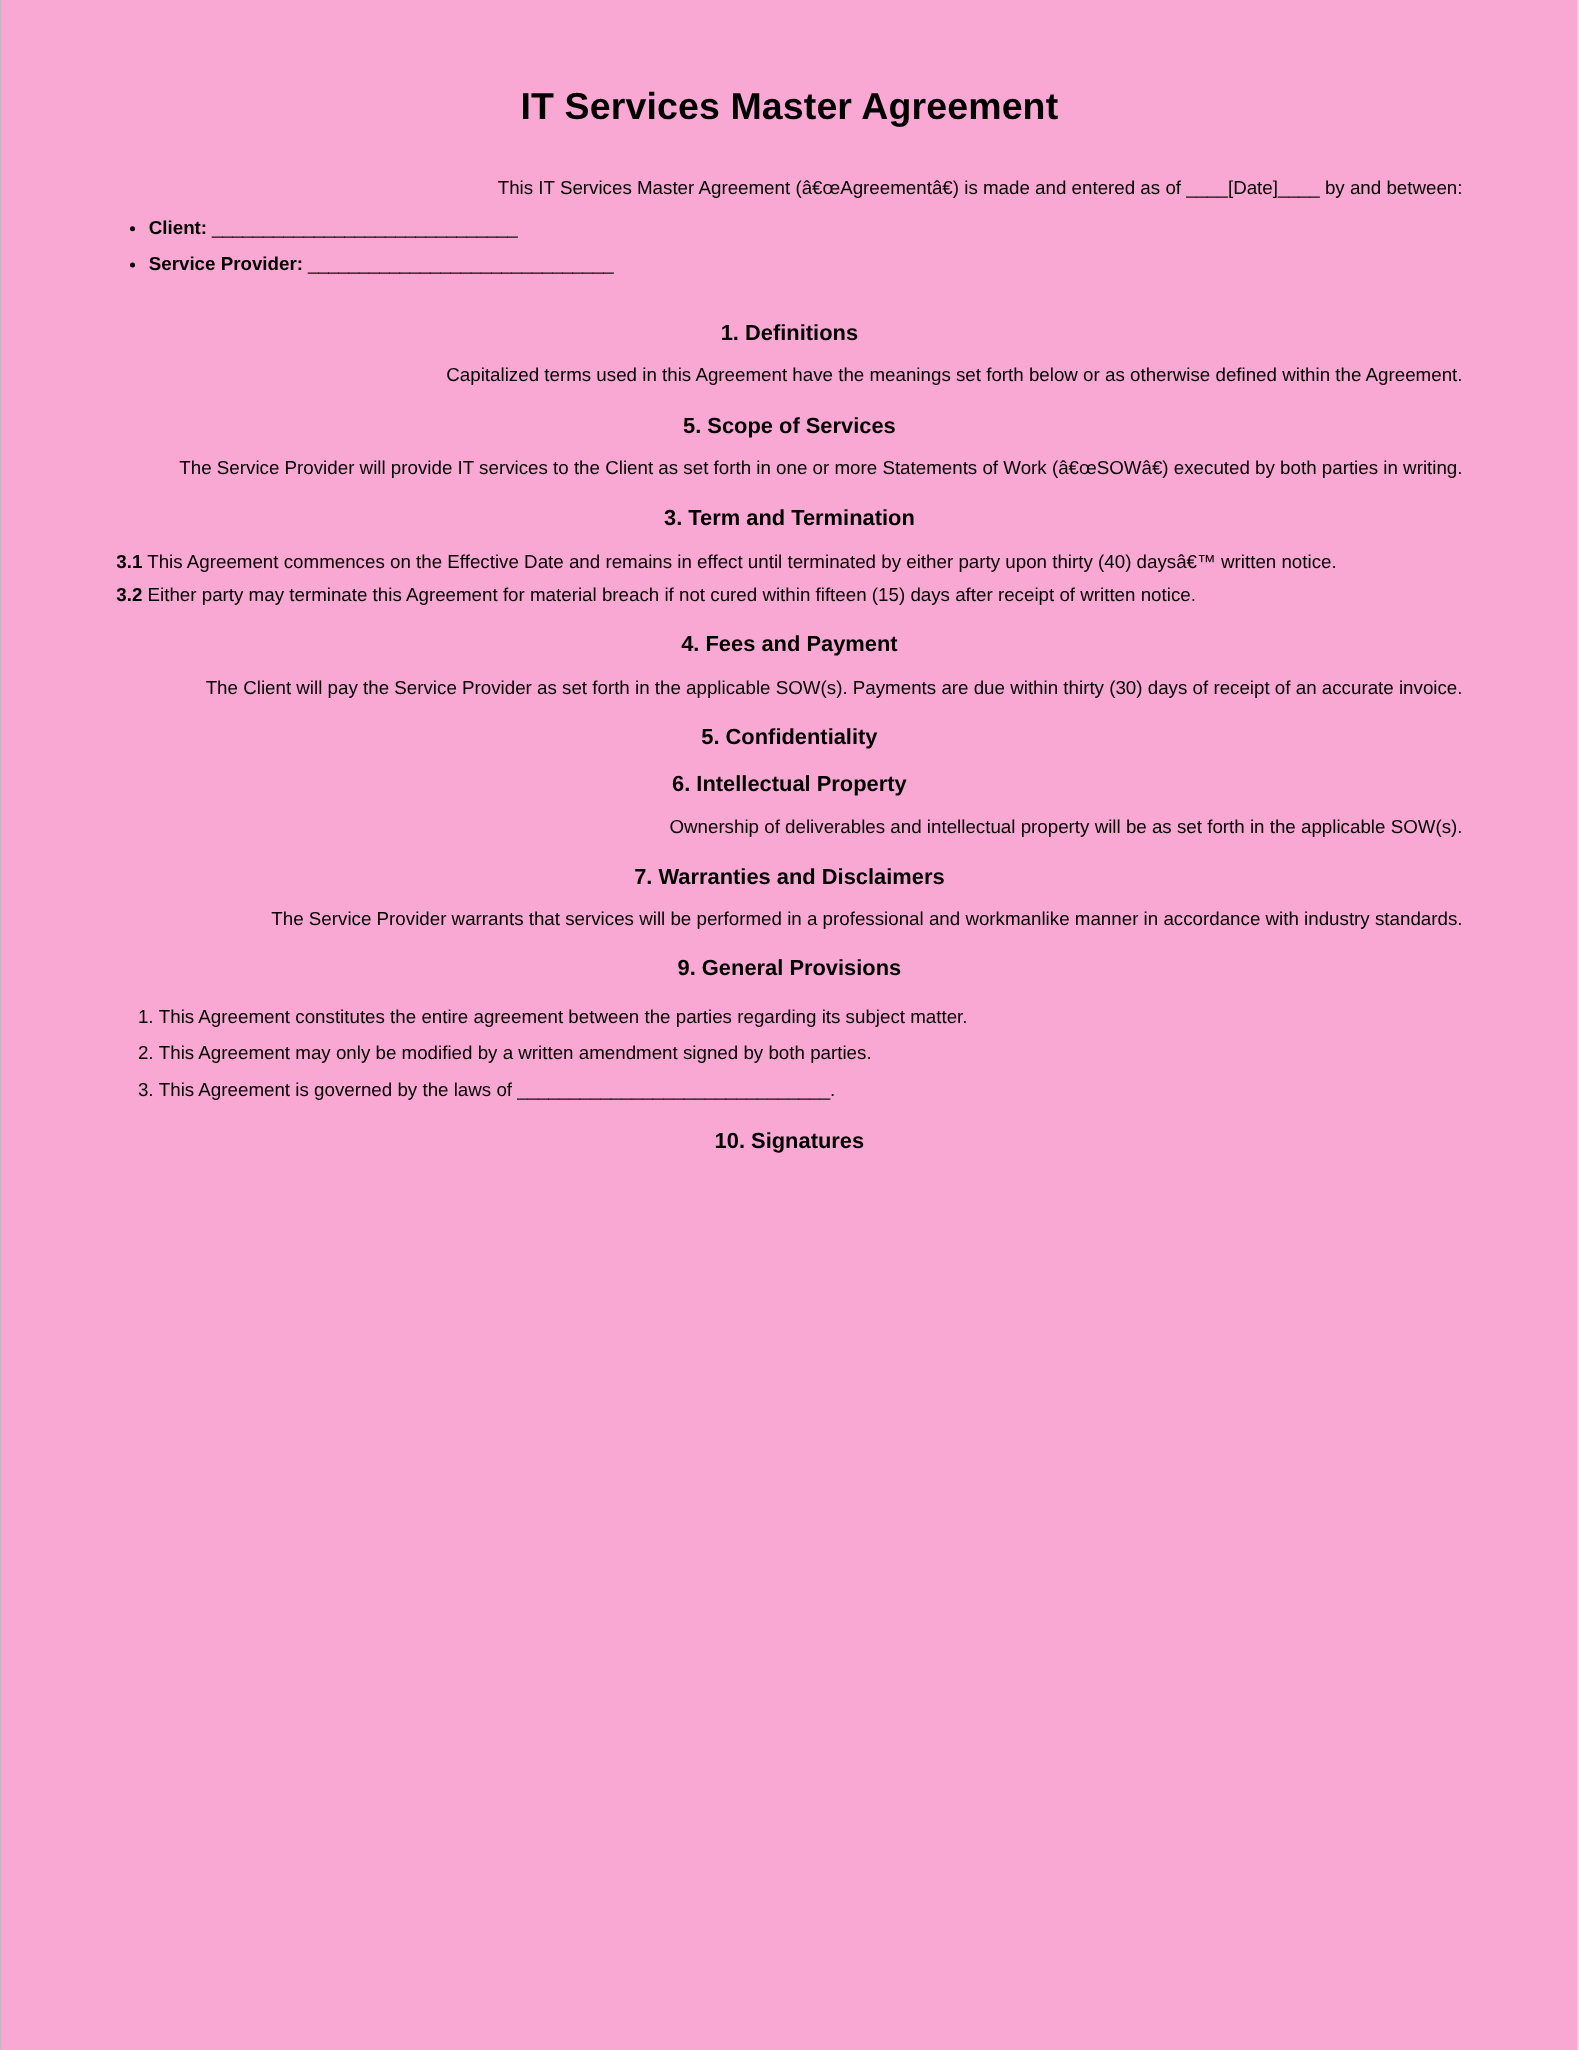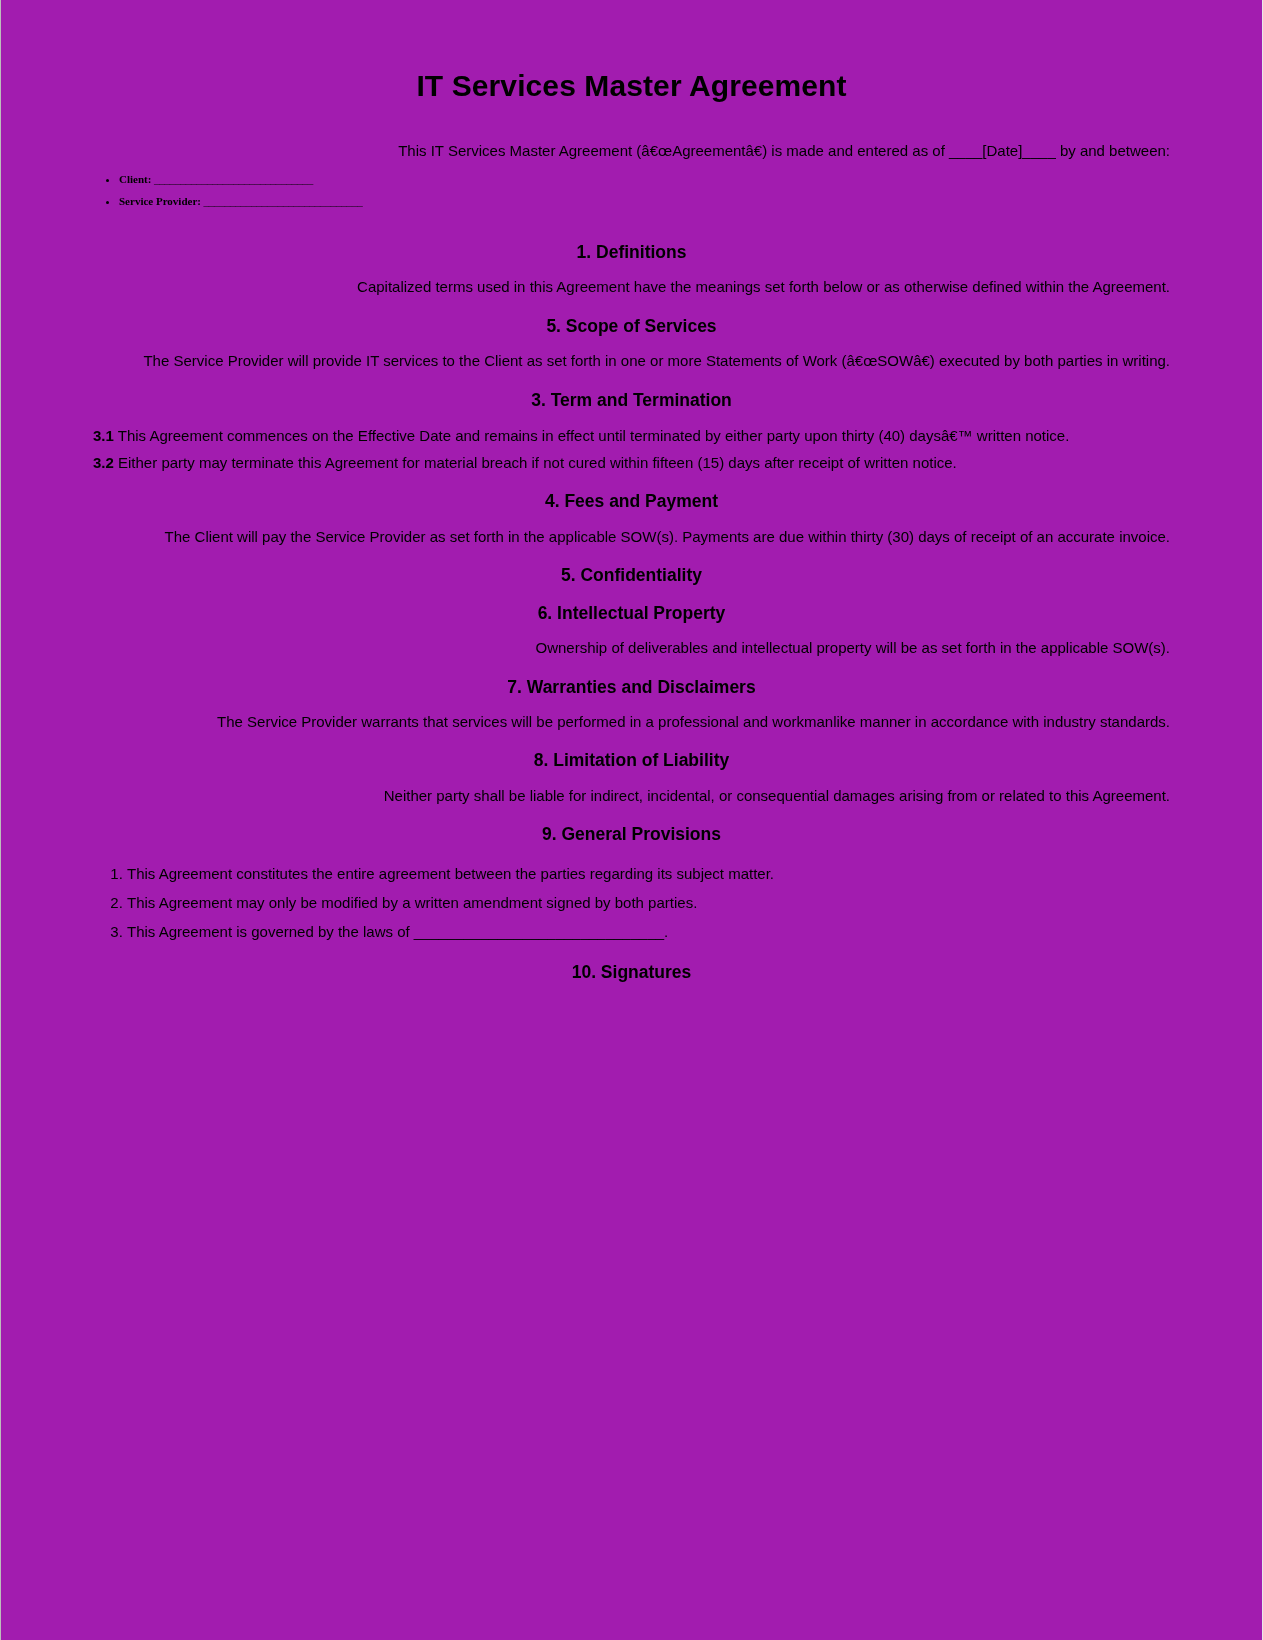--- a/index.html
+++ b/index.html
@@ -8,21 +8,21 @@
     background: #ffffff;
   }
   body {
     font-family: "Liberation Sans", sans-serif;
     color: #000000;
   }
   .page {
     position: relative;
     width: 1263px;
     height: 1640px;
-    background: #a21caf;
+    background: #f9a8d4;
     box-sizing: border-box;
     border-left: 1px solid #bcbcbc;
     border-right: 1px solid #e8e8e8;
     overflow: hidden;
   }
   .content {
     padding: 68px 92px 0 92px;
   }
   .doc-title {
     font-size: 30px;
@@ -40,24 +40,23 @@
   }
   .intro {
     margin-bottom: 18px;
   }
   ul.party-list {
     list-style: disc;
     margin: 0 0 30px 0;
     padding-left: 26px;
   }
   ul.party-list li {
-    font-size: 11px;
+    font-size: 15px;
     line-height: 1.75;
     margin-bottom: 2px;
-    font-family: Liberation Serif, serif;
   }
   ul.party-list li .label {
     font-weight: bold;
   }
   h2.section-heading {
     font-size: 17.5px;
     font-weight: bold;
     margin: 26px 0 10px 0;
     line-height: 1.35;
   }
@@ -133,24 +132,20 @@
     <div class="sec-block">
       <h2 class="section-heading">6. Intellectual Property</h2>
       <p class="body-text">Ownership of deliverables and intellectual property will be as set forth in the applicable SOW(s).</p>
     </div>
 
     <div class="sec-block">
       <h2 class="section-heading">7. Warranties and Disclaimers</h2>
       <p class="body-text">The Service Provider warrants that services will be performed in a professional and workmanlike manner in accordance with industry standards.</p>
     </div>
 
-    <div class="sec-block">
-      <h2 class="section-heading">8. Limitation of Liability</h2>
-      <p class="body-text">Neither party shall be liable for indirect, incidental, or consequential damages arising from or related to this Agreement.</p>
-    </div>
 
     <div class="sec-block">
       <h2 class="section-heading">9. General Provisions</h2>
       <ol class="provisions">
         <li>This Agreement constitutes the entire agreement between the parties regarding its subject matter.</li>
         <li>This Agreement may only be modified by a written amendment signed by both parties.</li>
         <li>This Agreement is governed by the laws of ______________________________.</li>
       </ol>
     </div>
 

